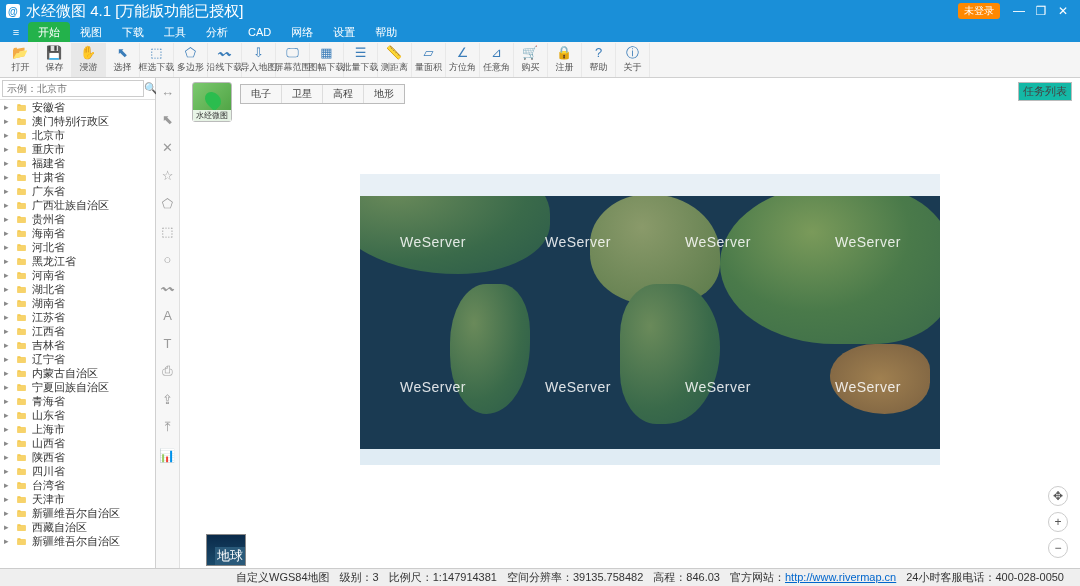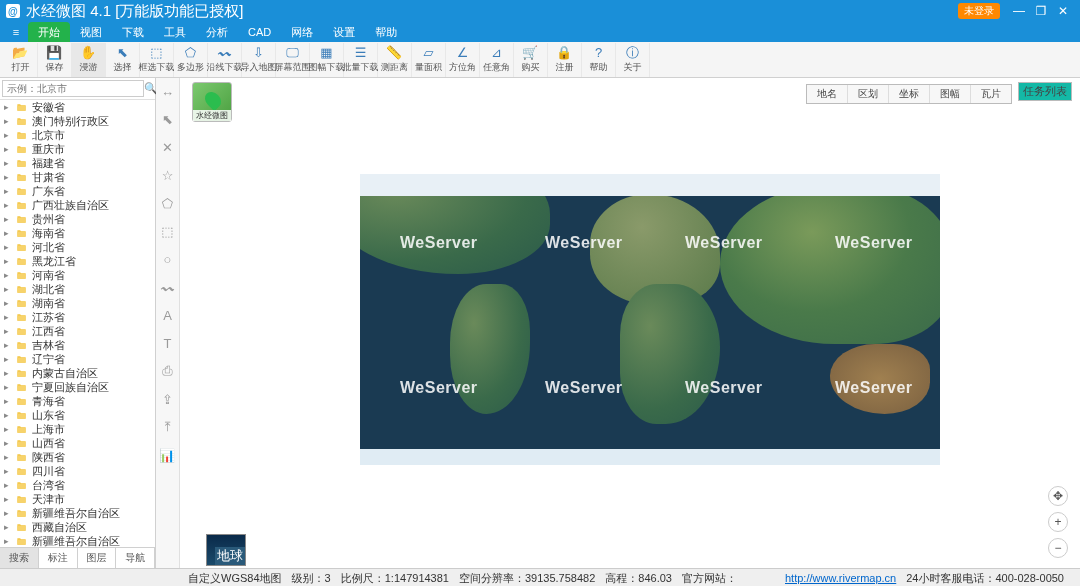--- a/index.html
+++ b/index.html
@@ -43,30 +43,30 @@
 .mapthumb { width:40px; height:40px; background:linear-gradient(135deg,#7cc96f,#4a9f3f); border:1px solid #bbb; border-radius:3px; display:flex; align-items:flex-end; justify-content:center; margin-right:8px; position:relative;}
 .mapthumb .tl { position:absolute; bottom:0; left:0; right:0; text-align:center; font-size:8px; background:rgba(255,255,255,0.85); color:#333;}
 .mapthumb .mk { width:14px; height:18px; background:#2bbd4e; border-radius:50% 50% 50% 0; transform:rotate(-45deg); position:absolute; top:8px; left:13px;}
 .modetabs { display:flex; border:1px solid #bbb; background:#f7f7f7; height:20px; margin-top:2px;}
 .modetabs .mt { padding:0 10px; font-size:10px; color:#444; display:flex; align-items:center; border-right:1px solid #ddd; cursor:pointer;}
 .modetabs .mt:last-child { border-right:none;}
 .righttabs { position:absolute; top:4px; right:8px; display:flex; align-items:flex-start;}
 .righttabs .modetabs { margin-right:6px;}
 .taskbtn { border:1px solid #bbb; background:#14b8a6; padding:2px 4px; font-size:10px; color:#444; text-align:center; line-height:12px; cursor:pointer;}
 .mapcanvas { position:absolute; left:180px; top:96px; width:580px; height:291px; background:#1a3a52; overflow:hidden;}
-.watermark { position:absolute; color:#fff; font-size:16px; font-weight:700; letter-spacing:0.5px; opacity:0.85;}
+.watermark { position:absolute; color:#fff; font-size:14px; font-weight:400; letter-spacing:0.5px; opacity:0.85;}
 .zoomctl { position:absolute; right:12px; bottom:10px; display:flex; flex-direction:column; gap:6px;}
 .zoomctl .zb { width:20px; height:20px; border:1px solid #ccc; border-radius:10px; background:#fff; color:#555; display:flex; align-items:center; justify-content:center; font-size:12px; cursor:pointer;}
 .bottomthumbs { position:absolute; left:26px; bottom:2px; display:flex; gap:4px;}
 .bottomthumbs .bth { width:40px; height:32px; border:1px solid #888; background:linear-gradient(#0a2a4a,#1a4a6a); position:relative;}
 .bottomthumbs .bth .bl { position:absolute; bottom:0; right:0; font-size:13px; background:#2a5a7a; color:#fff; padding:0 2px;}
-.statusbar { height:18px; background:#efefef; border-top:1px solid #ccc; display:flex; align-items:flex-end; font-size:10px; color:#333; padding:0 6px;}
+.statusbar { height:18px; background:#efefef; border-top:1px solid #ccc; display:flex; align-items:center; font-size:10px; color:#333; padding:0 6px;}
 .statusbar .sseg { margin-right:10px; white-space:nowrap;}
 .statusbar .sflex { flex:1;}
-.statusbar a { color:#0066cc; text-decoration:underline;margin-left:48px;}
+.statusbar a { color:#0066cc; text-decoration:underline;}
 .land { position:absolute; background:radial-gradient(ellipse at 30% 30%, #6a8a5a, #3a6a4a 60%, #2a5a4a); }
 </style>
 </head>
 <body>
 
 <div class="titlebar">
   <div class="logo">@</div>
   <div class="title">水经微图 4.1 [万能版功能已授权]</div>
   <div class="spacer"></div>
   <div class="badge">未登录</div>
@@ -489,26 +489,20 @@
         <div class="node">
           <span class="arr">▸</span>
           <span class="fold">
             <svg viewBox="0 0 24 24">
               <path fill="#f4c542" d="M3 5h6l2 2h10v12H3z"></path>
               <path fill="#f7d36b" d="M3 8h18v11H3z"></path>
             </svg>
           </span>
           <span>新疆维吾尔自治区</span>
         </div>
-      </div>
-    <div class="lefttabs" id="lefttabs">
-        <div class="lt active">搜索</div>
-        <div class="lt">标注</div>
-        <div class="lt">图层</div>
-        <div class="lt">导航</div>
       </div>
   </div>
 
   <div class="center">
     <div class="sidetool" id="sidetool">
         <div class="stb">↔</div>
         <div class="stb">⬉</div>
         <div class="stb">✕</div>
         <div class="stb">☆</div>
         <div class="stb">⬠</div>
@@ -521,29 +515,28 @@
         <div class="stb">⇪</div>
         <div class="stb">⤒</div>
         <div class="stb">📊</div>
       </div>
     <div class="maparea">
       <div class="toptabs">
         <div class="mapthumb">
           <div class="mk"></div>
           <div class="tl">水经微图</div>
         </div>
+        <div class="modetabs" id="modeleft">
+            <div class="mt">电子</div>
+            <div class="mt">卫星</div>
+            <div class="mt">高程</div>
+            <div class="mt">地形</div>
+          </div>
       </div>
       <div class="righttabs">
-        <div class="modetabs" id="moderight">
-            <div class="mt">地名</div>
-            <div class="mt">区划</div>
-            <div class="mt">坐标</div>
-            <div class="mt">图幅</div>
-            <div class="mt">瓦片</div>
-          </div>
         <div class="taskbtn"><span>任务列表</span></div>
       </div>
 
       <div class="mapcanvas">
 
         <div class="land" style="left:-30px; top:-20px; width:220px; height:120px; border-radius:40% 60% 50% 70%;"></div>
         <div class="land" style="left:90px; top:110px; width:80px; height:130px; border-radius:50% 40% 60% 50%;"></div>
         <div class="land" style="left:230px; top:20px; width:130px; height:110px; border-radius:50% 60% 40% 50%; background:radial-gradient(ellipse at 40% 30%, #8a9a6a, #5a7a4a);"></div>
         <div class="land" style="left:260px; top:110px; width:100px; height:140px; border-radius:40% 50% 60% 40%;"></div>
         <div class="land" style="left:360px; top:10px; width:230px; height:160px; border-radius:60% 50% 40% 60%; background:radial-gradient(ellipse at 40% 30%, #7a9a5a, #4a7a4a 50%, #3a6a4a);"></div>

